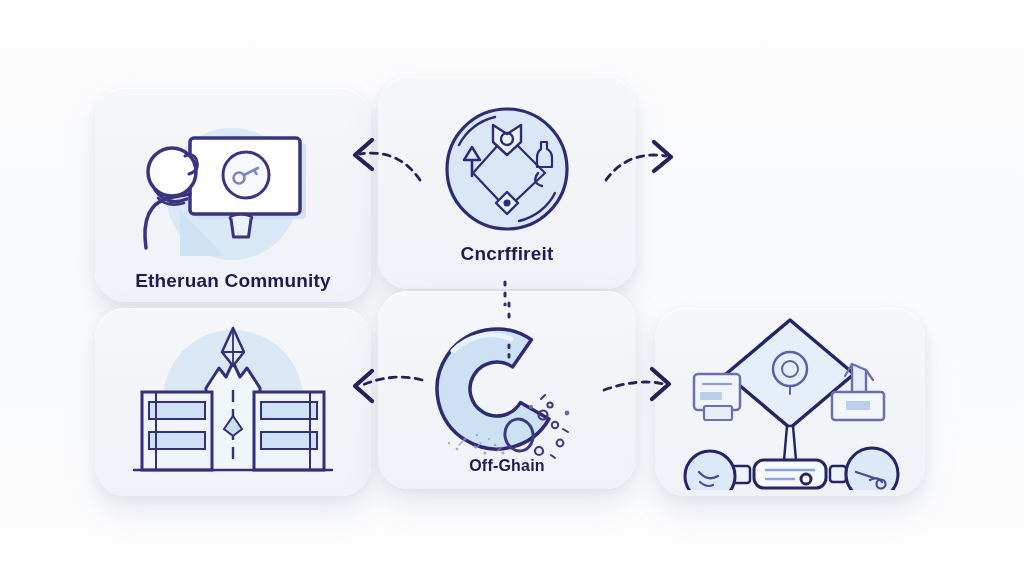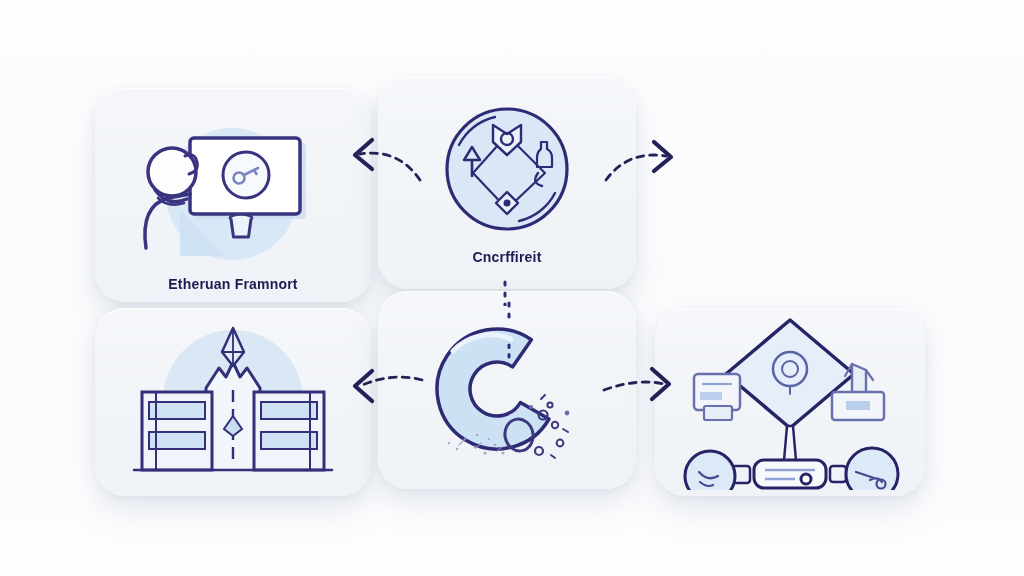--- a/index.html
+++ b/index.html
@@ -10,21 +10,21 @@
   }
   .stage{position:absolute;inset:0;}
   .panel{
     position:absolute;border-radius:30px;
     background:linear-gradient(180deg,#f5f7fa 0%,#eff2f6 100%);
     box-shadow:0 14px 28px rgba(168,179,200,.28),0 3px 8px rgba(168,179,200,.16),inset 0 1px 0 rgba(255,255,255,.9);
   }
   .panel .icon-wrap{position:absolute;left:0;right:0;display:flex;justify-content:center;}
   .panel .label{
     position:absolute;left:0;right:0;text-align:center;
-    font-weight:700;font-size:14px;letter-spacing:.2px;color:#1e1b52;
+    font-weight:700;font-size:19px;letter-spacing:.2px;color:#1e1b52;
   }
   .connector{position:absolute;}
   svg{display:block;}
 </style>
 </head>
 <body>
 
 <div class="stage">
 
   <div class="panel" style="left:95px;top:88px;width:276px;height:214px;">
@@ -39,21 +39,21 @@
         <path d="M116 69 L130 62 M126 64 l2.5 4" stroke="#7b85c2" stroke-width="2.6" fill="none" stroke-linecap="round"></path>
         <ellipse cx="113" cy="112" rx="11" ry="3.5" fill="#eaf2fa" stroke="#3a3480" stroke-width="2.5"></ellipse>
         <path d="M103 113 l2.5 18 h15 l2.5 -18" fill="#eaf2fa" stroke="#3a3480" stroke-width="3" stroke-linejoin="round"></path>
         <circle cx="44" cy="66" r="24" fill="#fdfdfe" stroke="#3a3480" stroke-width="3.5"></circle>
         <path d="M57 50 q10 -4 12 6 q2 9 -8 12" fill="none" stroke="#3a3480" stroke-width="3" stroke-linecap="round"></path>
         <path d="M18 142 Q12 100 40 92 L62 88" fill="none" stroke="#3a3480" stroke-width="3.5" stroke-linecap="round"></path>
         <path d="M27 84 q12 17 32 9" fill="none" stroke="#3a3480" stroke-width="3.2" stroke-linecap="round"></path>
         <path d="M30 92 q10 10 26 5" fill="none" stroke="#3a3480" stroke-width="2.6" stroke-linecap="round"></path>
       </svg>
     </div>
-    <div class="label" style="bottom:10px;">Etheruan Framnort</div>
+    <div class="label" style="bottom:10px;">Etheruan Community</div>
   </div>
 
   <div class="panel" style="left:378px;top:77px;width:258px;height:212px;">
     <div class="icon-wrap" style="top:22px;">
       <svg width="140" height="140" viewBox="0 0 140 140">
         <circle cx="70" cy="70" r="60" fill="#d9e7f6" stroke="#2e2b74" stroke-width="3.2"></circle>
         <path d="M22 46 A54 54 0 0 1 58 18" fill="none" stroke="#2e2b74" stroke-width="2.4" stroke-linecap="round"></path>
         <path d="M118 94 A54 54 0 0 1 82 122" fill="none" stroke="#2e2b74" stroke-width="2.4" stroke-linecap="round"></path>
         <path d="M70 36 L108 74 L70 110 L36 74 Z" fill="none" stroke="#2e2b74" stroke-width="2.2" stroke-linejoin="round"></path>
         <path d="M56 26 l14 9 14 -9 v17 l-14 13 -14 -13 z" fill="#eaf2fa" stroke="#2e2b74" stroke-width="2.4" stroke-linejoin="round"></path>
@@ -115,20 +115,21 @@
           <circle cx="66" cy="152" r="1.6"></circle>
             <circle cx="76" cy="144" r="1.3"></circle>
             <circle cx="58" cy="134" r="1.2"></circle>
           <circle cx="84" cy="152" r="1.5"></circle>
             <circle cx="70" cy="138" r="1.1"></circle>
             <circle cx="30" cy="142" r="1.2"></circle>
         </g>
         <path d="M40 144 l5 -5 M62 142 l-5 5 M78 150 l5 -4" stroke="#9a90c0" stroke-width="1.6" stroke-linecap="round" opacity="0.7"></path>
       </svg>
     </div>
+    <div class="label" style="bottom:14px;font-size:16px;">Off-Ghain</div>
   </div>
 
   <div class="panel" style="left:655px;top:308px;width:270px;height:188px;">
     <div class="icon-wrap" style="top:6px;">
       <svg width="232" height="176" viewBox="0 0 232 176">
         <path d="M116 6 L180 60 L116 114 L52 60 Z" fill="#e6eef9" stroke="#272465" stroke-width="3.5" stroke-linejoin="round"></path>
         <circle cx="116" cy="55" r="17" fill="none" stroke="#5b63a8" stroke-width="2.5"></circle>
         <circle cx="116" cy="55" r="8" fill="none" stroke="#5b63a8" stroke-width="2"></circle>
         <path d="M116 72 v8" stroke="#5b63a8" stroke-width="2" stroke-linecap="round"></path>
         <rect x="20" y="60" width="46" height="36" rx="4" fill="#f2f6fb" stroke="#6a6fae" stroke-width="2.5"></rect>

